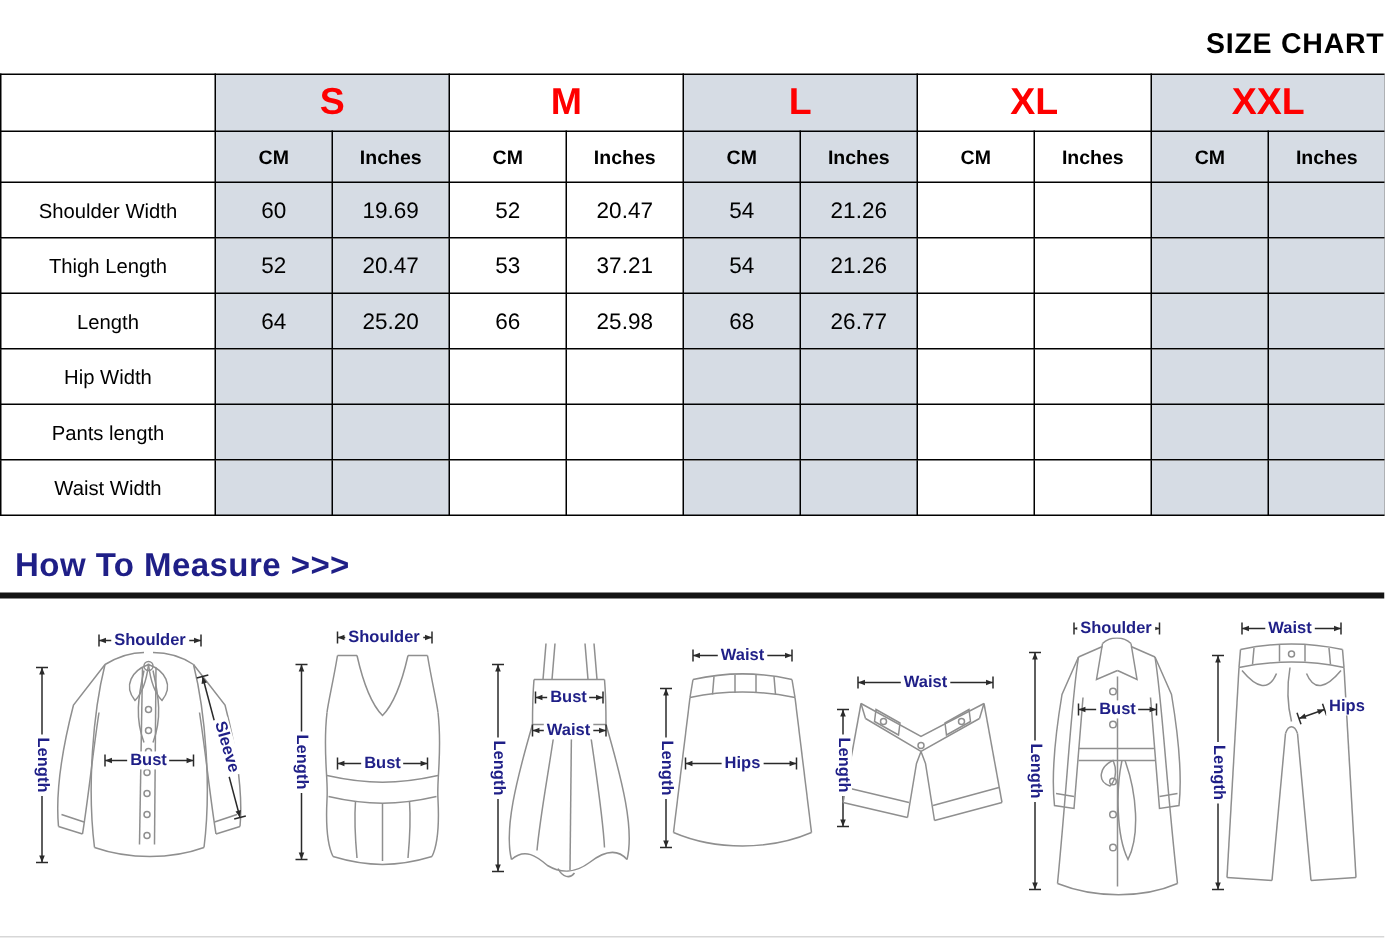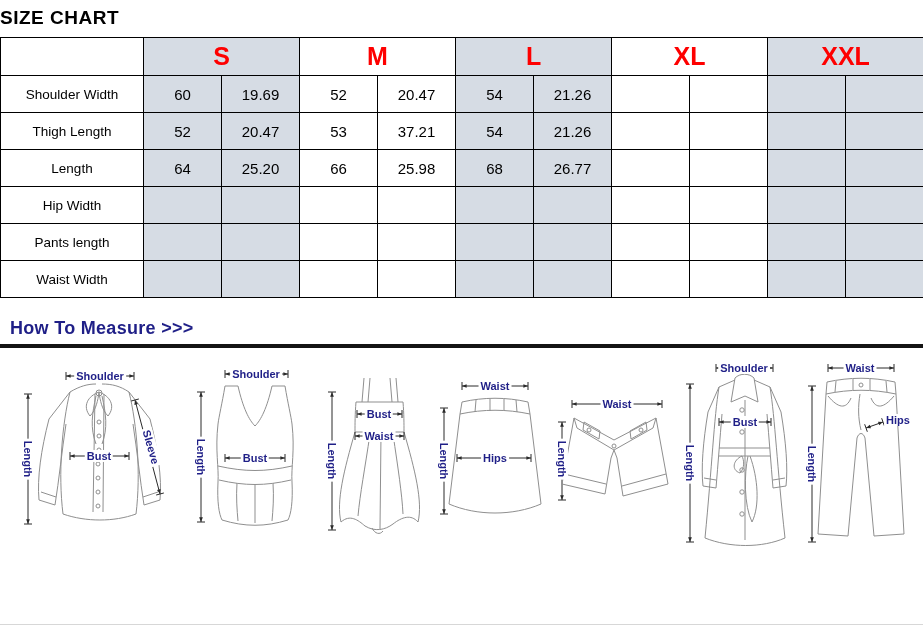--- a/index.html
+++ b/index.html
@@ -1,28 +1,28 @@
 <!DOCTYPE html>
 <html><head>
 <meta charset="utf-8">
 <style>
   *{margin:0;padding:0;box-sizing:border-box;}
   html,body{width:923px;height:631px;}
   body{background:#ffffff;font-family:"Liberation Sans",sans-serif;position:relative;overflow:hidden;color:#000;}
-  .page-title{text-align:left;font-size:19px;font-weight:bold;padding-top:7px;letter-spacing:.5px;}
+  .page-title{text-align:right;font-size:19px;font-weight:bold;padding-top:19px;letter-spacing:.5px;}
   table.size-table{border-collapse:collapse;table-layout:fixed;width:923px;margin-top:8px;}
   .size-table th,.size-table td{border:1px solid #000;text-align:center;vertical-align:middle;background:#fff;overflow:hidden;}
   .size-table .shade{background:#d6dce4;}
   .size-table tr.size-row th{height:38px;}
   .size-table th.size-th{color:#fe0000;font-size:25px;font-weight:bold;}
   .size-table tr.unit-row th{height:34px;font-size:13px;font-weight:bold;}
   .size-table tbody tr{height:37px;}
   .size-table tbody th{font-weight:normal;font-size:13.5px;}
   .size-table td{font-size:15px;}
-  .measure-head{color:#1f1f87;font-size:18px;font-weight:bold;margin:20px 0 5px 10px;letter-spacing:.3px;}
+  .measure-head{color:#1f1f87;font-size:22px;font-weight:bold;margin:20px 0 5px 10px;letter-spacing:.3px;}
   .rule{height:4px;background:#141414;width:923px;}
   .figs{position:relative;width:848px;height:213px;text-decoration:underline;}
   .fig{position:absolute;}
   .fig svg{position:absolute;left:0;top:0;}
   .fig-label{position:absolute;color:#1f1f87;font-weight:bold;font-size:11px;background:#fff;padding:0 2px;white-space:nowrap;line-height:1.1;transform:translate(-50%,-50%);}
   .fig-label.vert{writing-mode:vertical-rl;padding:2px 0;}
   .fig-label.diag{transform:translate(-50%,-50%) rotate(74deg);}
   .fig svg .g{fill:none;stroke:#8f8f8f;stroke-width:1;}
   .fig svg .arr{stroke:#2a2a2a;stroke-width:1;}
   .bottom-line{position:absolute;left:0;top:624px;width:923px;height:1px;background:#d7d7d7;}
@@ -47,20 +47,33 @@
       <col style="width:78px">
     </colgroup>
     <thead>
       <tr class="size-row">
         <th></th>
         <th colspan="2" class="size-th shade">S</th>
         <th colspan="2" class="size-th">M</th>
         <th colspan="2" class="size-th shade">L</th>
         <th colspan="2" class="size-th">XL</th>
         <th colspan="2" class="size-th shade">XXL</th>
+      </tr>
+      <tr class="unit-row">
+        <th></th>
+        <th class="unit-th shade">CM</th>
+        <th class="unit-th shade">Inches</th>
+        <th class="unit-th">CM</th>
+        <th class="unit-th">Inches</th>
+        <th class="unit-th shade">CM</th>
+        <th class="unit-th shade">Inches</th>
+        <th class="unit-th">CM</th>
+        <th class="unit-th">Inches</th>
+        <th class="unit-th shade">CM</th>
+        <th class="unit-th shade">Inches</th>
       </tr>
     </thead>
     <tbody>
       <tr>
         <th>Shoulder Width</th>
         <td class="val shade">60</td>
         <td class="val shade">19.69</td>
         <td class="val">52</td>
         <td class="val">20.47</td>
         <td class="val shade">54</td>

